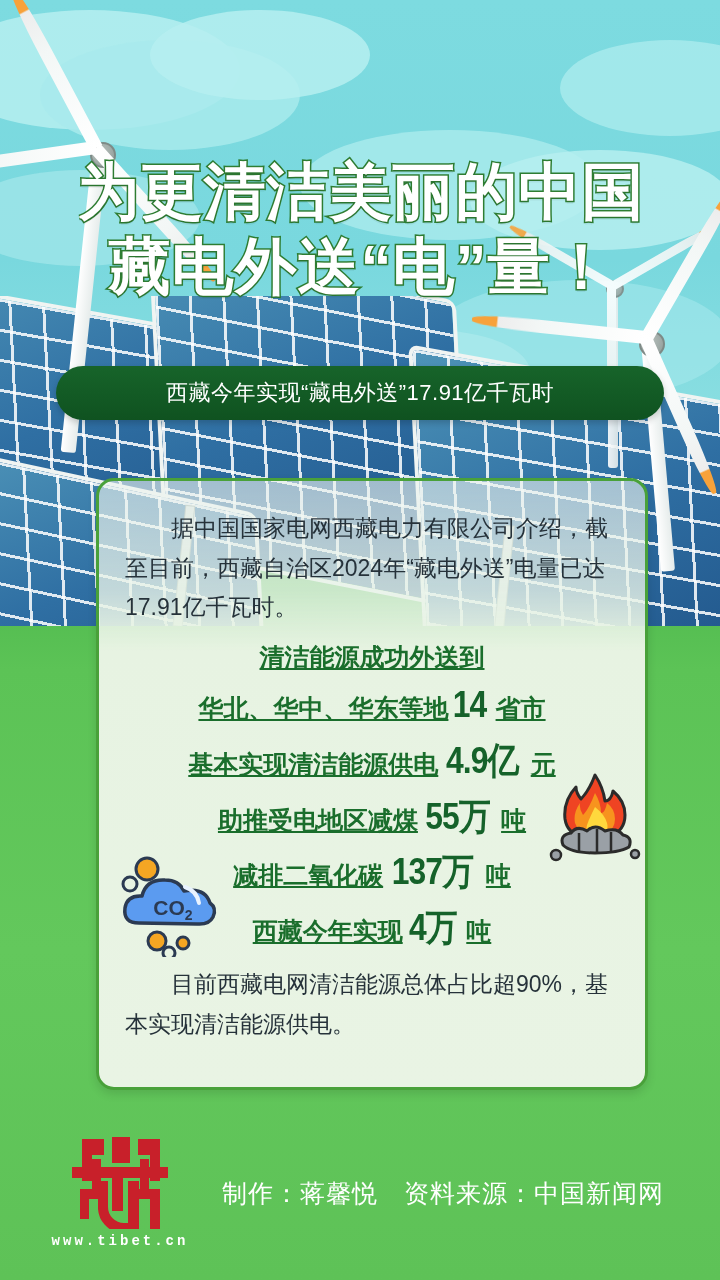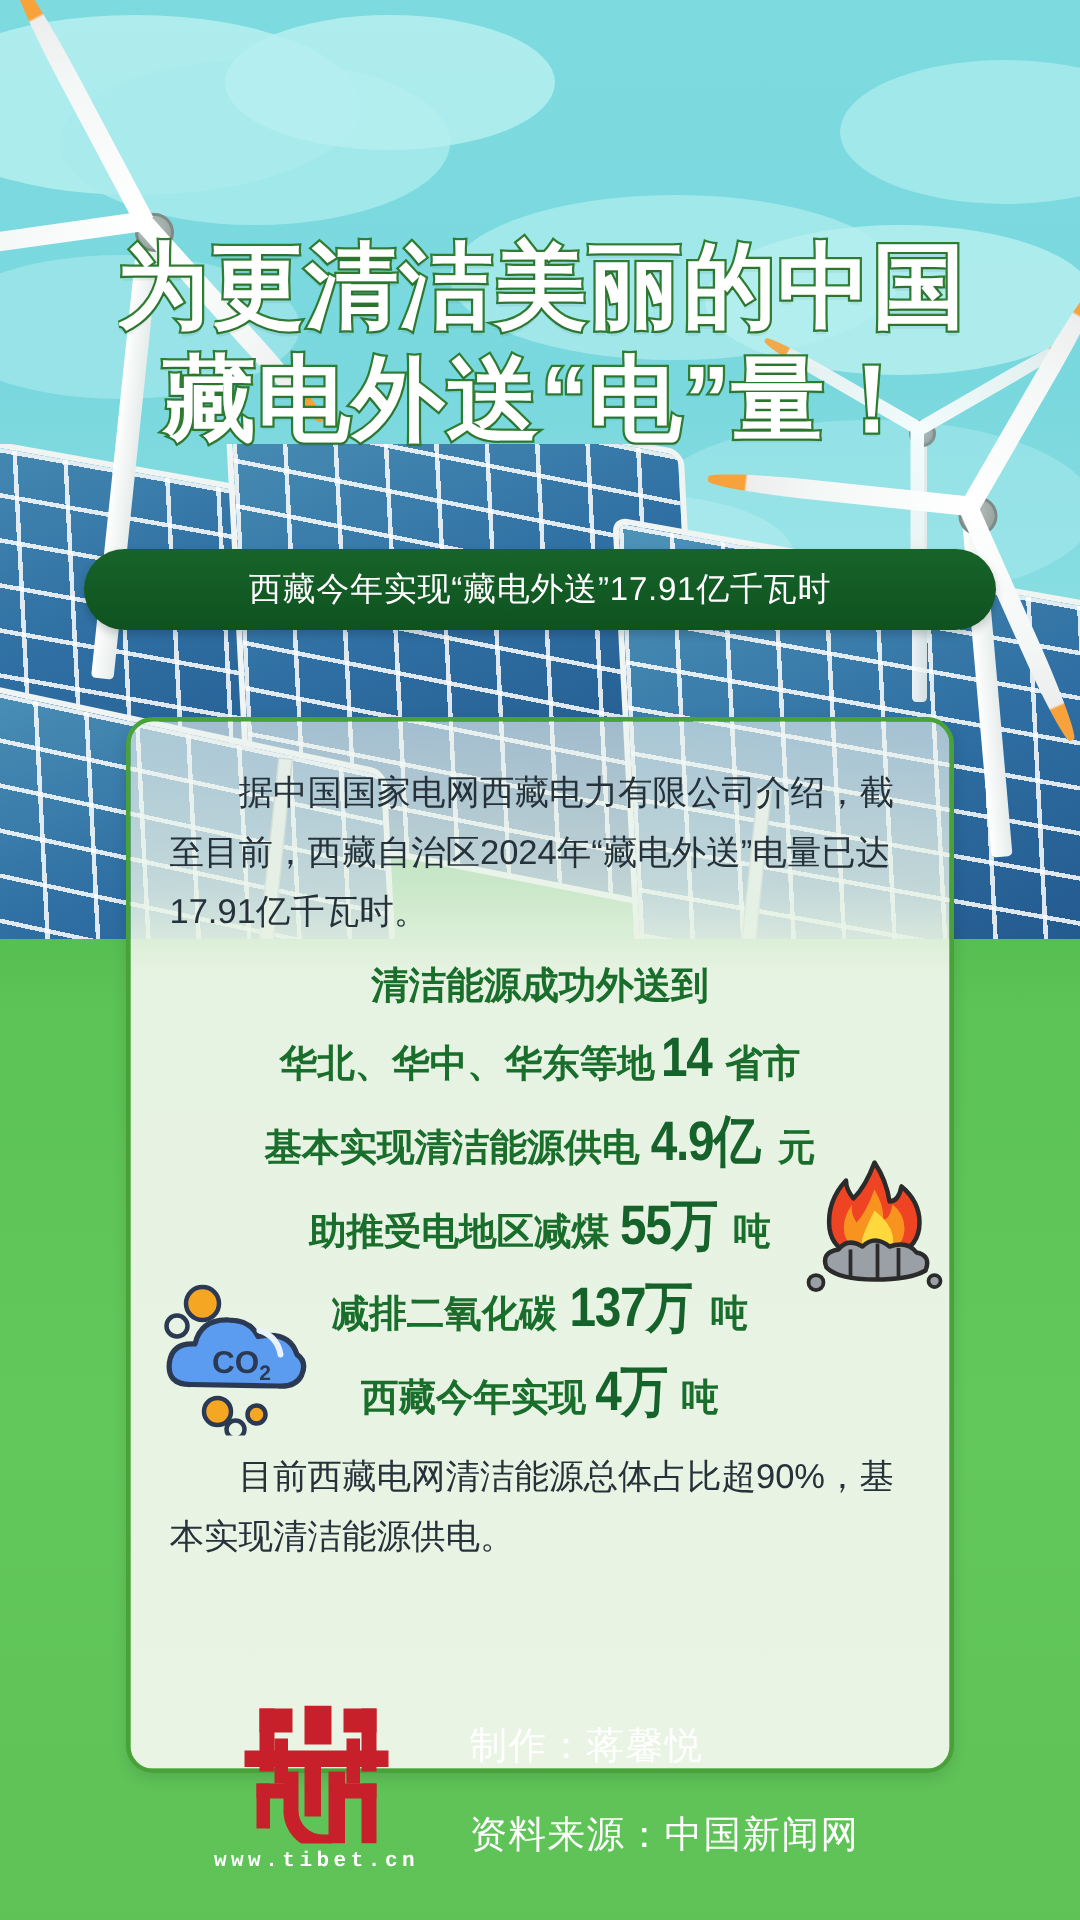--- a/index.html
+++ b/index.html
@@ -60,58 +60,58 @@
   .banner{
     position:absolute;left:56px;top:366px;width:608px;height:54px;z-index:7;
     background:linear-gradient(180deg,#17642a 0%,#0f5220 100%);
     border-radius:27px;display:flex;align-items:center;justify-content:center;
     color:#ffffff;font-size:22px;letter-spacing:.5px;
     box-shadow:0 3px 6px rgba(0,0,0,.18);
   }
 
   
   .card{
-    position:absolute;left:84px;top:478px;width:552px;height:704px;z-index:8;
+    position:absolute;left:96px;top:478px;width:552px;height:612px;z-index:8;
     border:3px solid #49a13a;border-radius:18px;overflow:hidden;
     background:linear-gradient(180deg,
         rgba(236,243,239,.62) 0px,
         rgba(232,243,232,.80) 110px,
         #e7f3e2 170px,
         #e9f4e4 100%);
     box-shadow:0 4px 10px rgba(0,0,0,.12);
   }
   .card-inner{position:relative;padding:28px 26px 0 26px;height:100%;}
 
   .para{color:#26323a;font-size:23px;line-height:1.72;margin:0;text-align:left;}
   .para.indent{text-indent:2em;}
   .para.bottom{margin-top:14px;}
 
   .stats{margin:16px 0 6px 0;}
   .stat-row{display:flex;align-items:baseline;justify-content:center;
     color:#1a6e2c;font-size:25px;font-weight:bold;line-height:1.05;margin:0 0 17px 0;}
-  .stat-row.head{font-size:25px;margin-bottom:16px;}
+  .stat-row.head{font-size:25px;margin-bottom:16px;text-decoration:underline;}
   .stat-num{font-size:37px;font-weight:bold;letter-spacing:-1px;
     transform:scaleX(.86);display:inline-block;transform-origin:center;
     margin:0 2px;color:#15622a;}
-  .stat-pre,.stat-post{color:#1a6e2c;}
+  .stat-pre,.stat-post{color:#1a6e2c;text-decoration:underline;}
   .stat-post{margin-left:4px;}
 
   
   .co2-icon{position:absolute;left:18px;top:372px;width:112px;height:104px;}
   .coal-icon{position:absolute;right:4px;top:290px;width:92px;height:92px;}
 
   
   .footer{position:absolute;left:0;top:1118px;width:720px;height:150px;z-index:9;
     display:flex;align-items:center;justify-content:center;gap:38px;}
   .logo{width:128px;display:flex;flex-direction:column;align-items:center;}
   .logo-mark{width:104px;height:92px;}
   .logo-name{color:#ffffff;font-size:25px;letter-spacing:2px;margin-top:2px;font-weight:bold;}
   .logo-url{color:#ffffff;font-size:14px;letter-spacing:3px;margin-top:4px;
     font-family:"Liberation Mono","DejaVu Sans Mono",monospace;font-weight:bold;}
-  .credits{display:flex;flex-direction:column;gap:26px;}
+  .credits{display:flex;flex-direction:row;gap:26px;}
   .credit{color:#ffffff;font-size:25px;letter-spacing:1px;}
 </style>
 </head>
 <body>
 
 <div class="poster">
 
   <div class="sky">
     <div class="cloud c3" style="left:-60px;top:10px;width:300px;height:120px;"></div>
     <div class="cloud c2" style="left:40px;top:40px;width:260px;height:110px;"></div>

